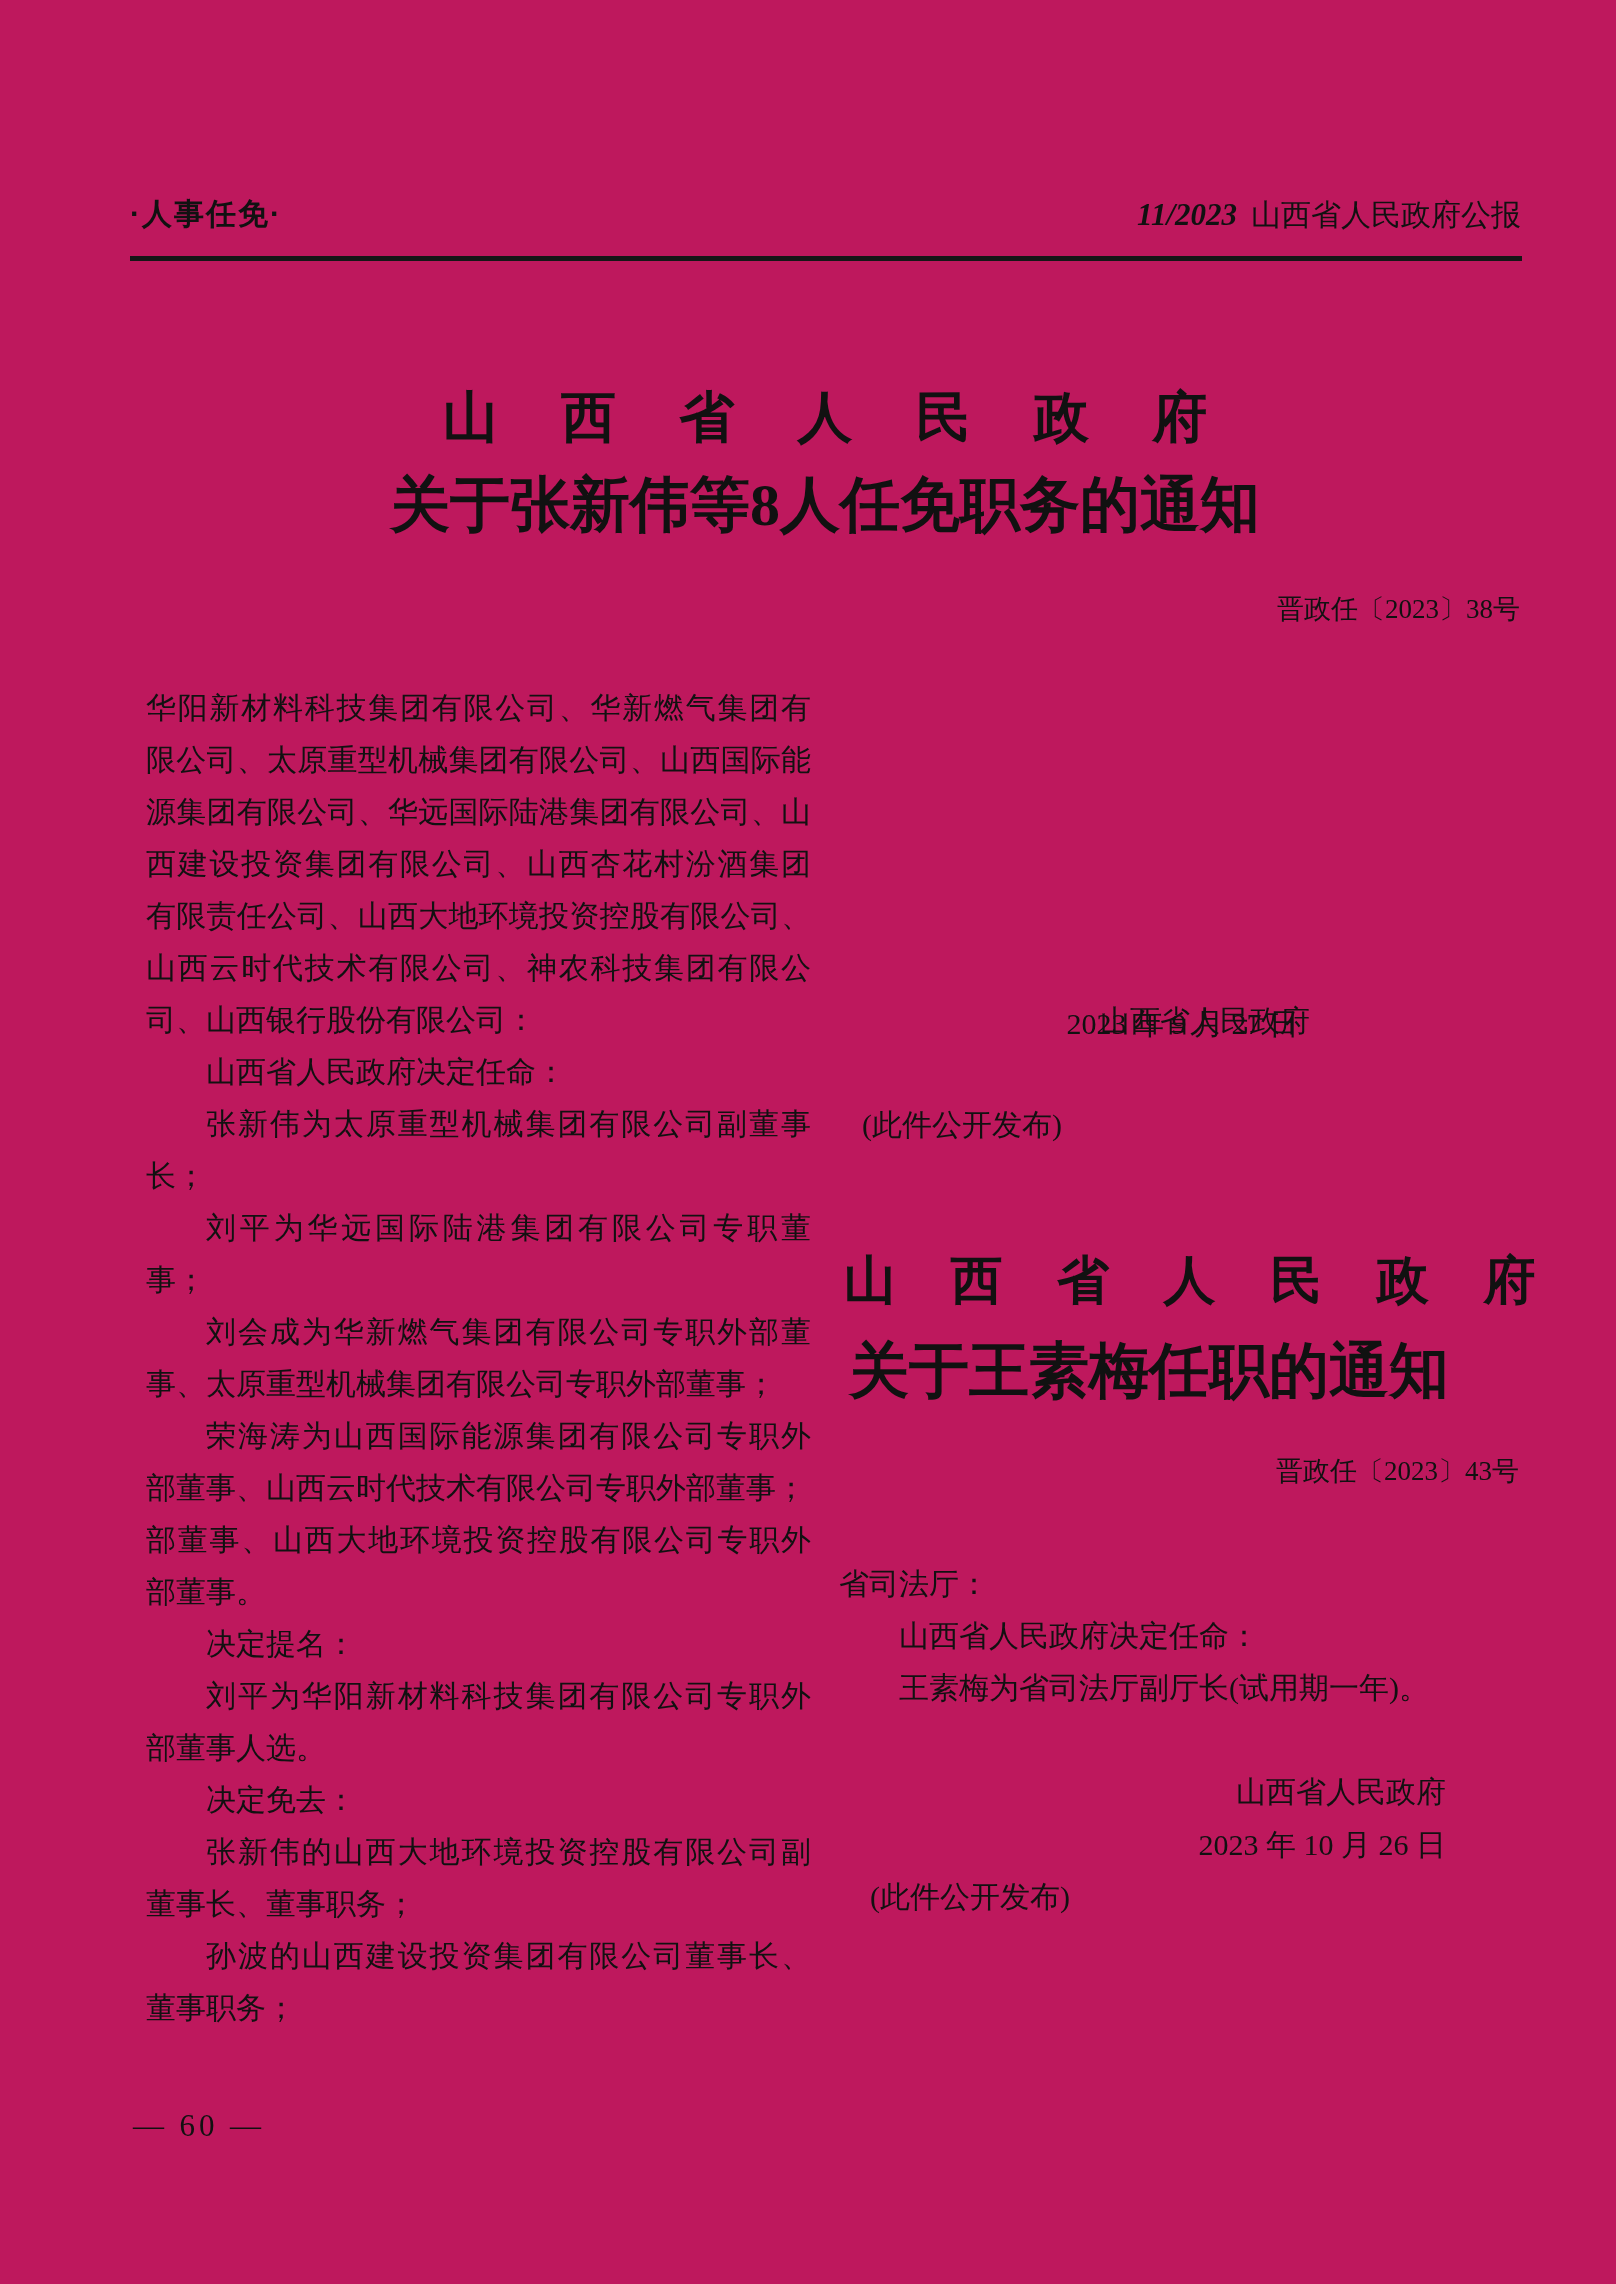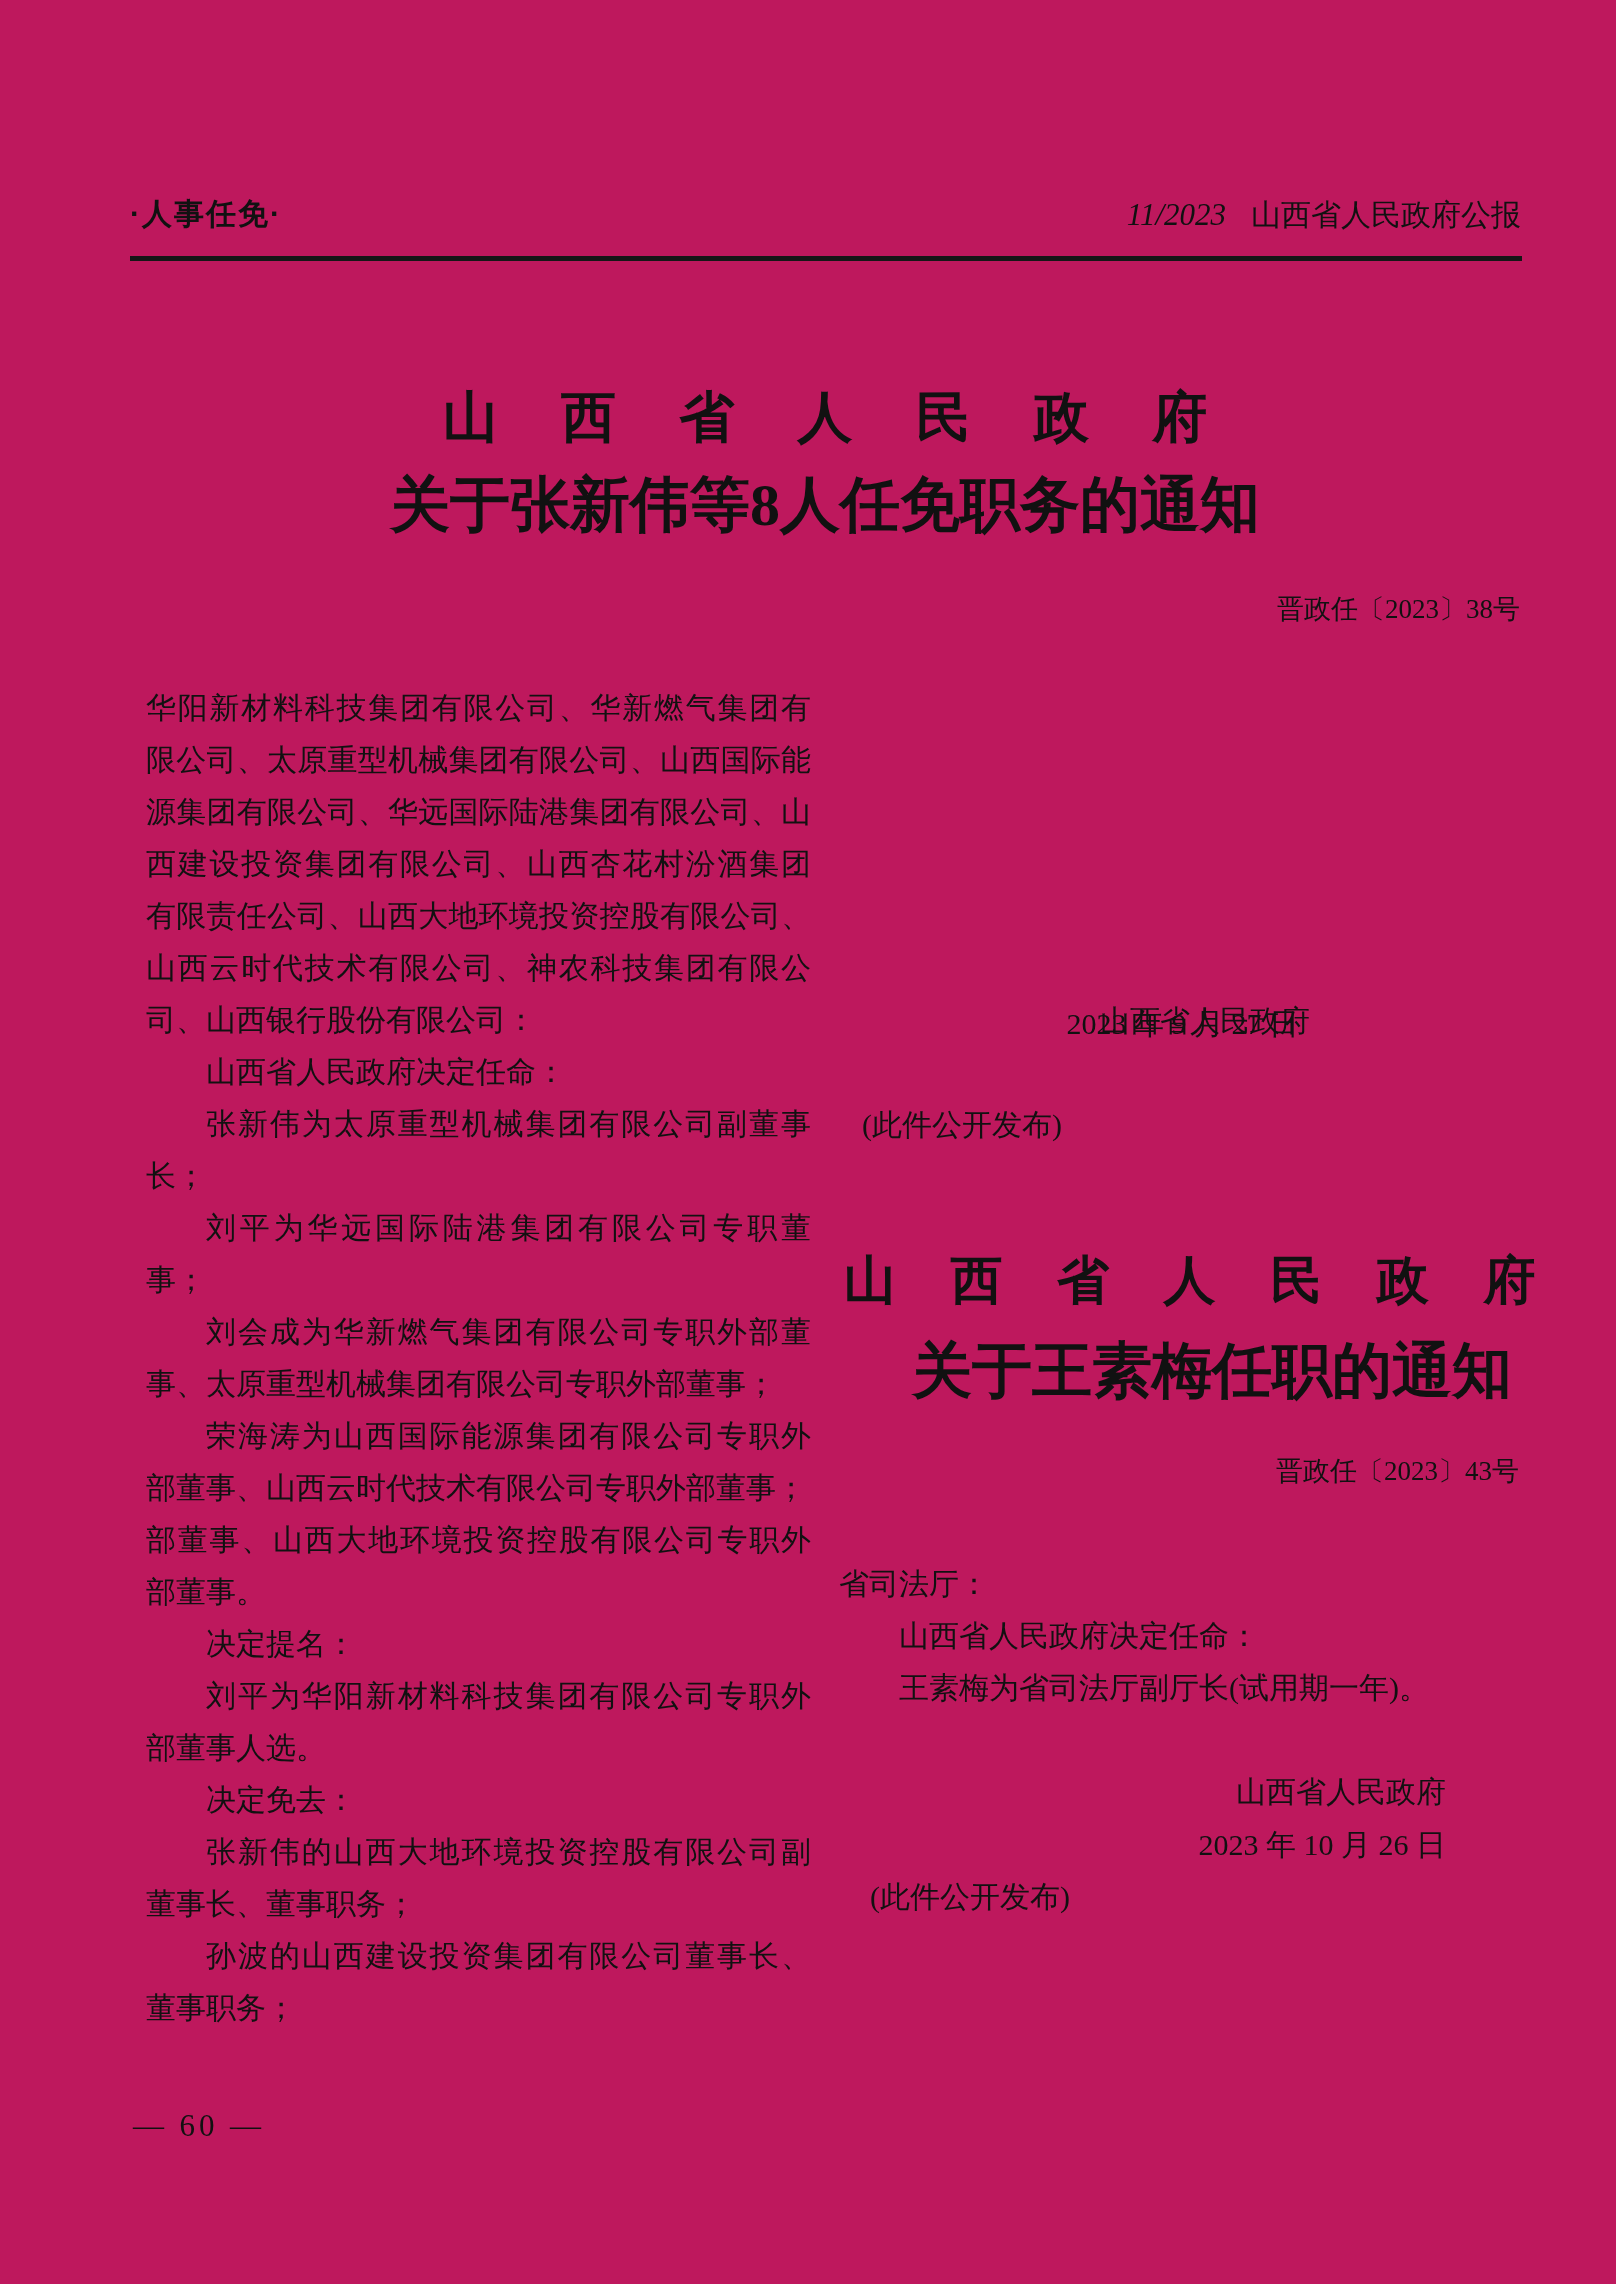--- a/index.html
+++ b/index.html
@@ -28,21 +28,22 @@
   .hdr-right {
     position: absolute;
     top: 198px; right: 96px;
     font-size: 30px;
     line-height: 34px;
     white-space: nowrap;
   }
   .issue {
     font-style: italic;
     font-size: 31px;
-    margin-right: 25px;
+    margin-right: 14px;
+    font-weight: bold;
   }
   .rule {
     position: absolute;
     left: 130px; top: 256px;
     width: 1392px; height: 4.6px;
     background: #161616;
   }
 
   
   .n1-org {
@@ -116,21 +117,21 @@
     font-weight: bold;
     font-size: 52px;
     line-height: 1;
     letter-spacing: 0.4em;
     padding-left: 0.4em;
     box-sizing: border-box;
     white-space: nowrap;
   }
   .n2-title {
     position: absolute;
-    left: 864px; top: 1341px; width: 696px;
+    left: 801px; top: 1341px; width: 696px;
     text-align: center;
     font-weight: bold;
     font-size: 60px;
     line-height: 1;
     white-space: nowrap;
   }
   .n2-doc { left: 823px; top: 1456px; width: 696px; }
 
   .n2-body { left: 823px; top: 1558px; width: 696px; }
 

